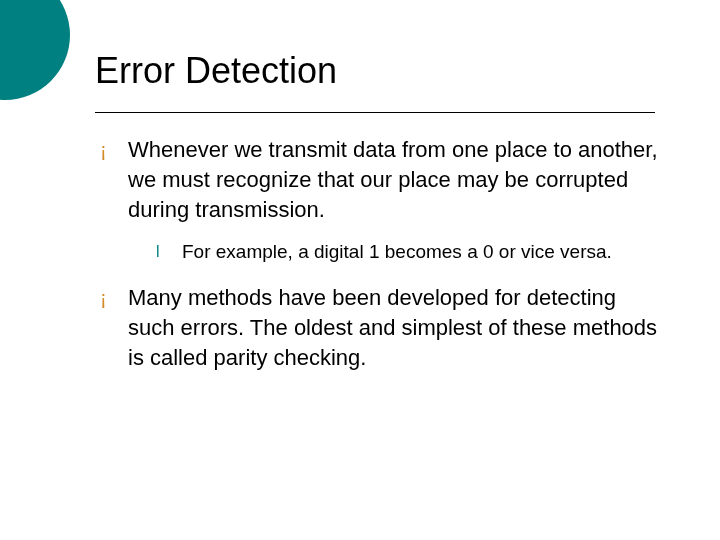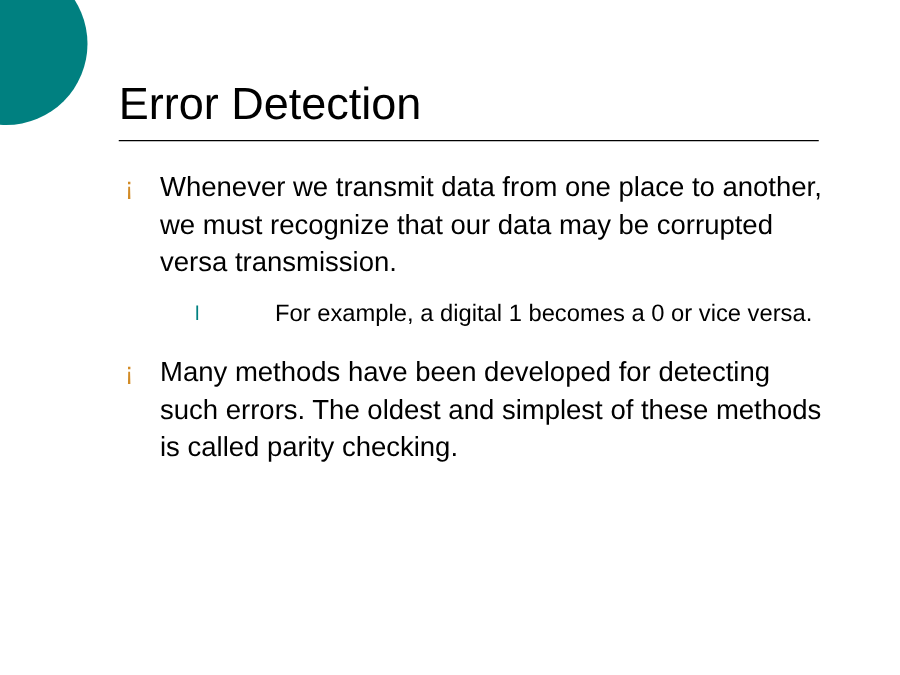--- a/index.html
+++ b/index.html
@@ -22,21 +22,20 @@
     border-radius: 50%;
     background: #008080;
   }
   .title {
     position: absolute;
     top: 50px;
     left: 95px;
     font-size: 36px;
     font-weight: 400;
     color: #000000;
-    margin-top: 12px;
   }
   .hr {
     position: absolute;
     top: 112px;
     left: 95px;
     width: 560px;
     height: 1px;
     background: #000000;
   }
   .body {
@@ -71,37 +70,36 @@
     color: #008080;
     font-size: 16px;
     line-height: 26px;
     width: 26px;
     flex-shrink: 0;
   }
   .text-l2 {
     font-size: 19px;
     line-height: 26px;
     flex: 1;
-    margin-left: 38px;
   }
   .bold { font-weight: normal; }
 </style>
 </head>
 <body>
 
 <div class="circle"></div>
 
 <div class="title">Error Detection</div>
 <div class="hr"></div>
 
 <div class="body">
 
   <div class="item-l1">
     <div class="bullet-l1">¡</div>
-    <div class="text-l1">Whenever we transmit data from one place to another, we must recognize that our data may be corrupted versa transmission.</div>
+    <div class="text-l1">Whenever we transmit data from one place to another, we must recognize that our place may be corrupted during transmission.</div>
   </div>
 
   <div class="item-l2">
     <div class="bullet-l2">l</div>
     <div class="text-l2">For example, a digital 1 becomes a 0 or vice versa.</div>
   </div>
 
   <div class="item-l1">
     <div class="bullet-l1">¡</div>
     <div class="text-l1"><span>Many methods have been developed for detecting such errors.  The oldest and simplest of these methods is called </span><span class="bold">parity checking</span><span>.</span></div>

